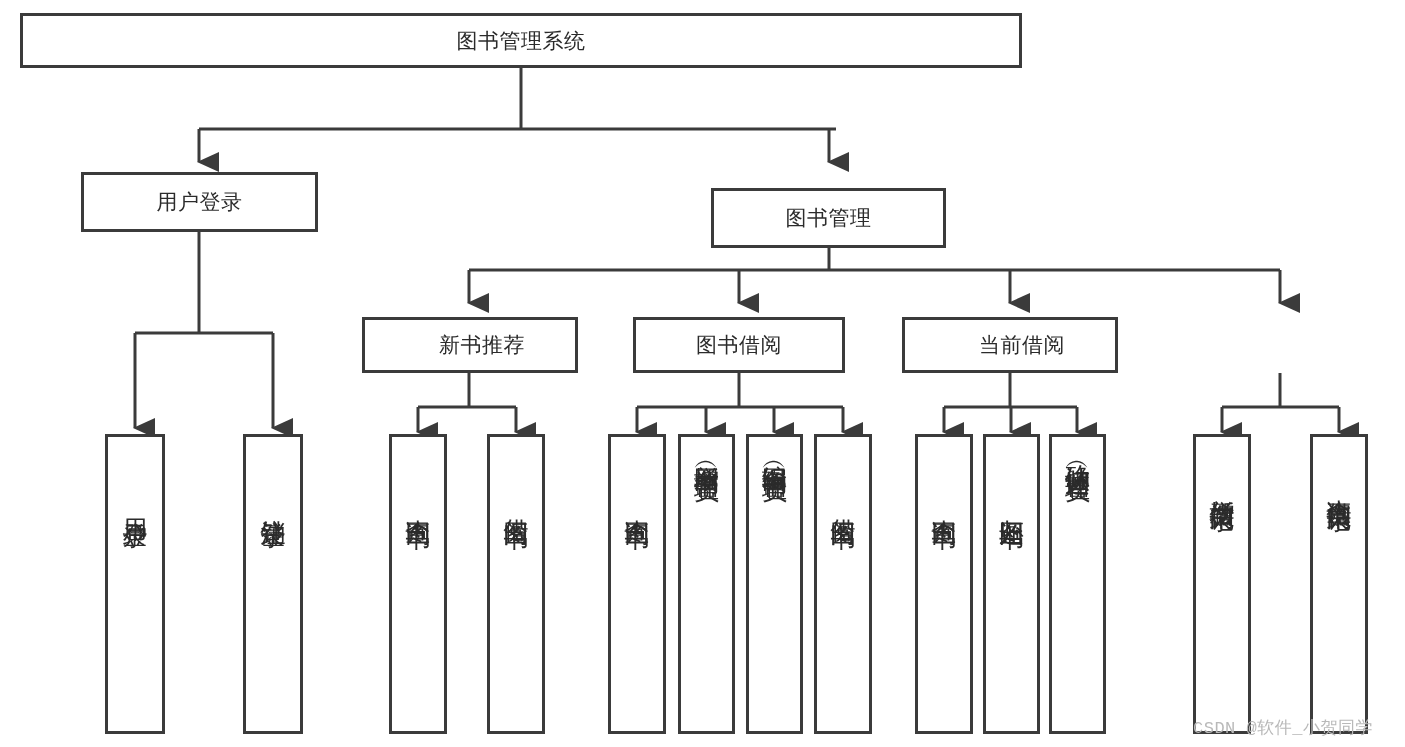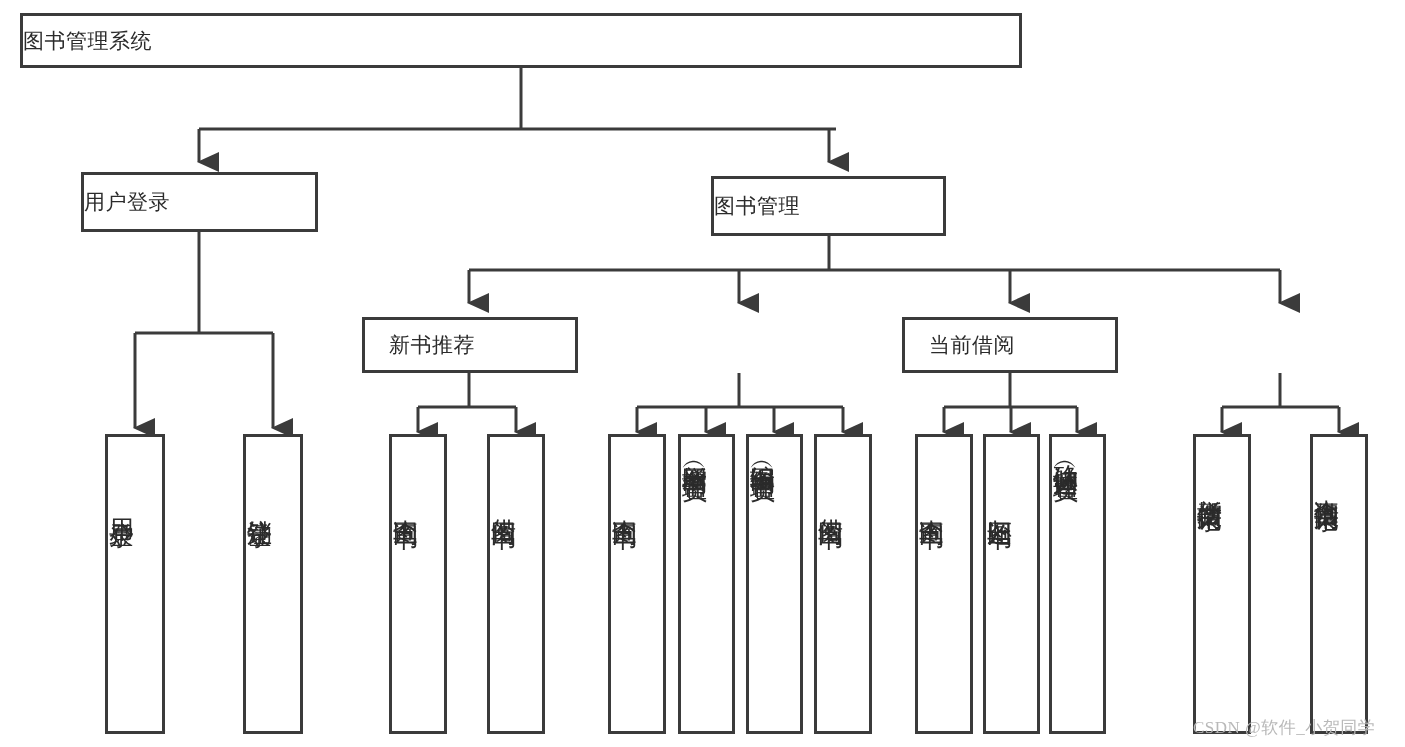--- a/index.html
+++ b/index.html
@@ -25,21 +25,21 @@
     height: 747px;
     pointer-events: none;
   }
   .node {
     position: absolute;
     box-sizing: border-box;
     background: #ffffff;
     border: 3px solid #3b3b3b;
     display: flex;
     align-items: center;
-    justify-content: flex-start;
+    justify-content: center;
     color: #2b2b2b;
   }
   .node-label {
     display: block;
     text-align: center;
     line-height: 1.22;
     letter-spacing: 0.5px;
   }
   .h-node .node-label {
     font-size: 21px;
@@ -58,21 +58,21 @@
   }
   .v-node.tall-text {
     align-items: flex-start;
   }
   .watermark {
     position: absolute;
     font-size: 17px;
     color: #b9b9b9;
     white-space: nowrap;
     letter-spacing: 0.5px;
-    font-family: Liberation Serif, serif;
+    font-family: Liberation Mono, monospace;
   }
 </style>
 </head>
 <body>
 
 <div id="canvas">
 
   <svg class="edges" viewBox="0 0 1405 747">
     <defs>
       <marker id="arrow" viewBox="0 0 12 12" refX="6" refY="10" markerWidth="8" markerHeight="8" orient="auto-start-reverse">
@@ -124,26 +124,29 @@
     </g>
   </svg>
 
   <div class="node h-node" style="left:20px; top:13px; width:1002px; height:55px;">
     <span class="node-label">图书管理系统</span>
   </div>
 
   <div class="node h-node" style="left:81px; top:172px; width:237px; height:60px;">
     <span class="node-label">用户登录</span>
   </div>
-  <div class="node h-node" style="left:711px; top:176px; width:235px; height:60px;">
+  <div class="node h-node" style="left:711px; top:188px; width:235px; height:60px;">
     <span class="node-label">图书管理</span>
   </div>
 
   <div class="node h-node" style="left:362px; top:317px; width:216px; height:56px;padding-left:24px;">
     <span class="node-label">新书推荐</span>
+  </div>
+  <div class="node h-node" style="left:633px; top:317px; width:212px; height:56px;">
+    <span class="node-label">图书借阅</span>
   </div>
   <div class="node h-node" style="left:902px; top:317px; width:216px; height:56px;padding-left:24px;">
     <span class="node-label">当前借阅</span>
   </div>
 
   <div class="node v-node" style="left:105px; top:434px; width:60px; height:300px; padding-top:62px;">
     <span class="node-label">用户登录</span>
   </div>
   <div class="node v-node" style="left:243px; top:434px; width:60px; height:300px; padding-top:62px;">
     <span class="node-label">注销登录</span>

